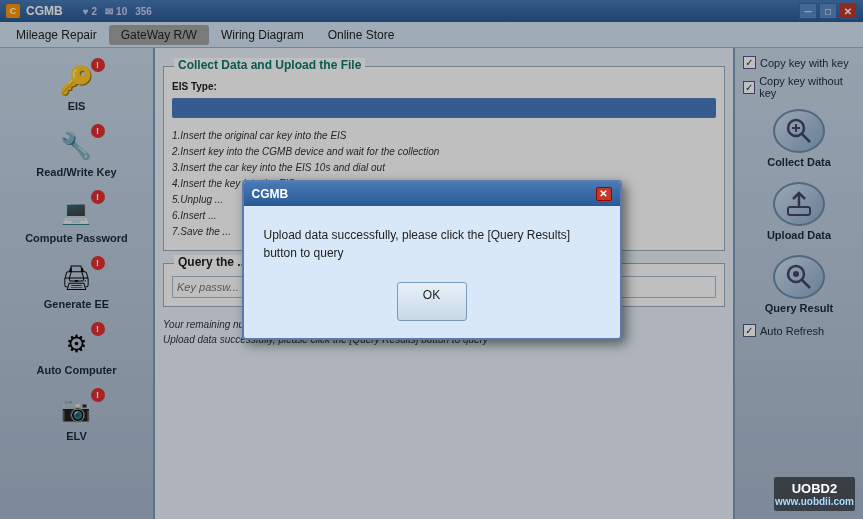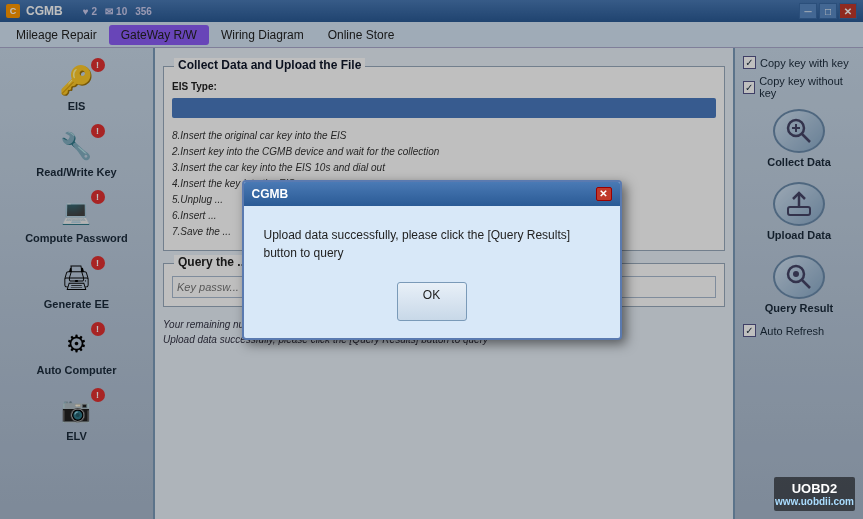--- a/index.html
+++ b/index.html
@@ -72,21 +72,21 @@
       padding: 0 4px;
       border-bottom: 1px solid #aac;
     }
     .menu-item {
       padding: 3px 12px;
       font-size: 12px;
       color: #222;
       cursor: pointer;
       border-radius: 3px;
     }
-    .menu-item.active { background: #8b5cf6; }
+    .menu-item.active { background: #a3a3a3; }
 
     
     .main-layout {
       display: flex;
       height: calc(519px - 22px - 26px);
     }
 
     
     .sidebar {
       width: 155px;
@@ -343,21 +343,21 @@
       background: white;
     }
     .collect-frame-label {
       position: absolute;
       top: -9px;
       left: 10px;
       background: white;
       padding: 0 4px;
       font-size: 12px;
       font-weight: bold;
-      color: #0f172a;
+      color: #0f766e;
     }
 
     .query-frame {
       border: 1px solid #99aabc;
       padding: 8px;
       margin-top: 6px;
       position: relative;
       background: white;
     }
     .query-frame-label {
@@ -452,21 +452,21 @@
 
   <div class="right-panel">
 
     <div class="collect-frame">
       <div class="collect-frame-label">Collect Data and Upload the File</div>
       <div class="eis-row">
         <div class="eis-label">EIS Type:</div>
       </div>
       <div class="eis-bar" style="margin-bottom:8px;"></div>
       <div class="instructions">
-        <div>8.Insert the original car key into the EIS</div>
+        <div>1.Insert the original car key into the EIS</div>
         <div>2.Insert key into the CGMB device and wait for the collection</div>
         <div>3.Insert the car key into the EIS 10s and dial out</div>
         <div>4.Insert the key into the EIS</div>
         <div>5.Unplug ...</div>
         <div>6.Insert ...</div>
         <div>7.Save the ...</div>
       </div>
     </div>
 
     <div class="query-frame">

